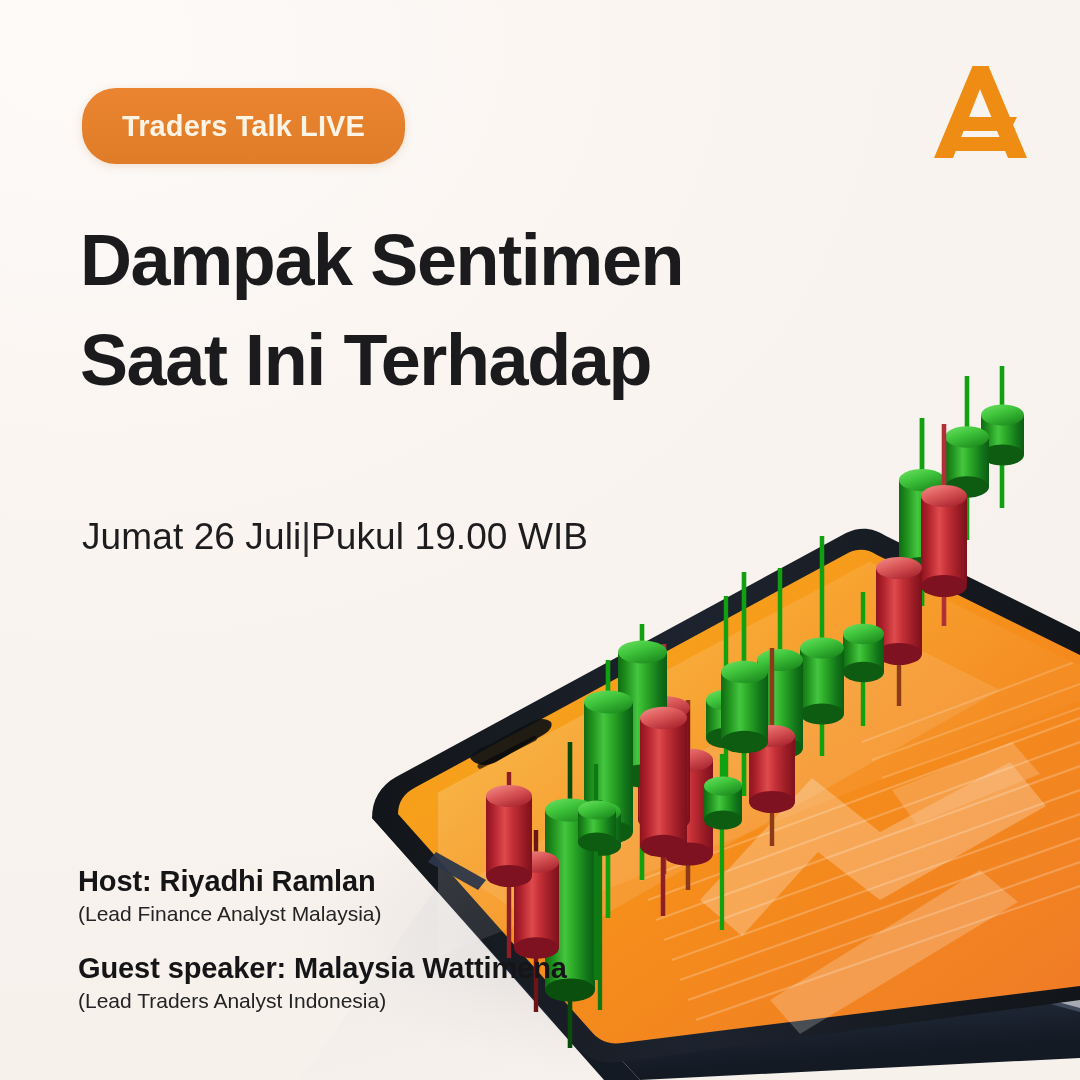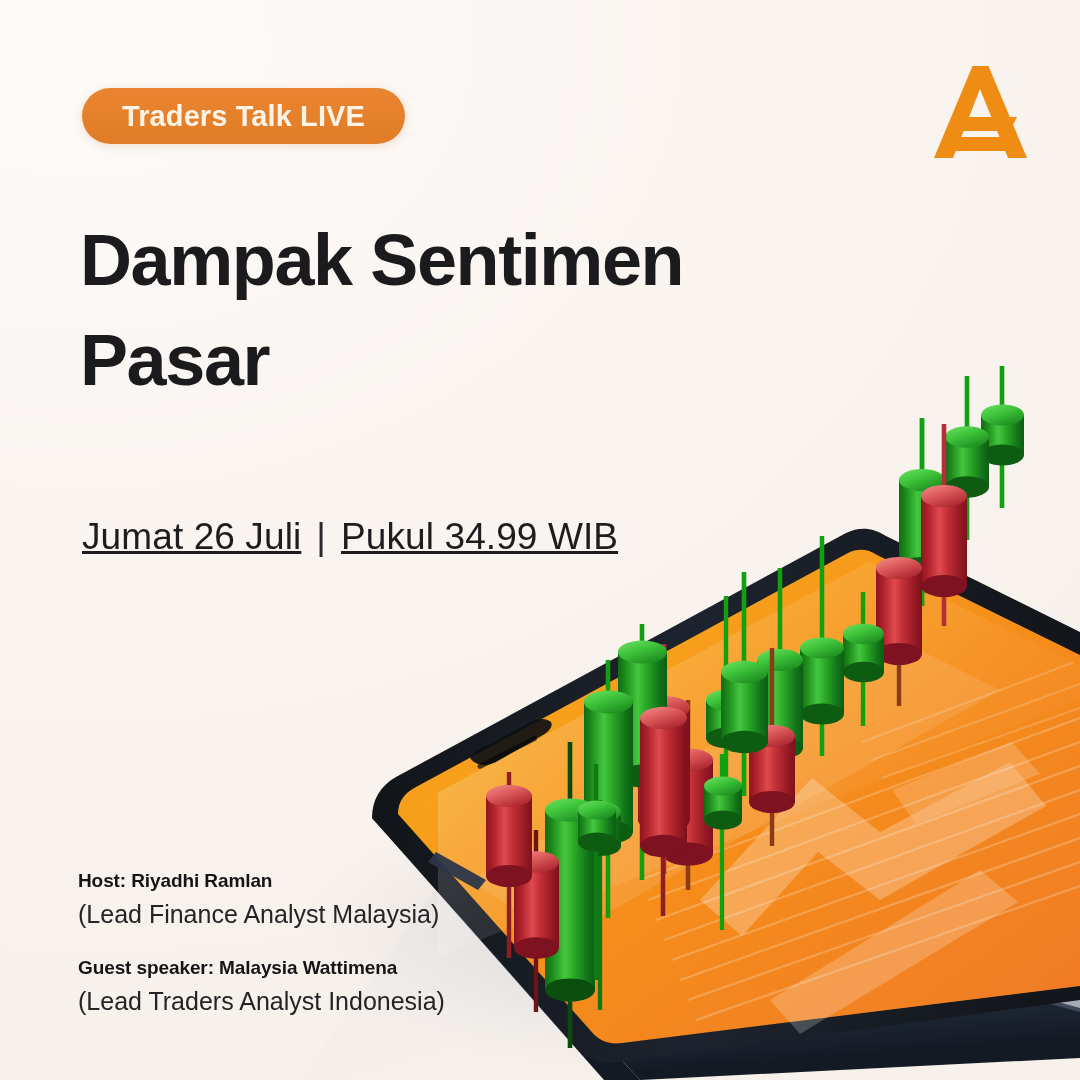--- a/index.html
+++ b/index.html
@@ -15,21 +15,21 @@
     position:absolute; inset:0;
     width:1080px; height:1080px;
     background:
       radial-gradient(120% 90% at 8% 4%, #fdfaf8 0%, #faf5f1 45%, #f7f1ec 100%);
     overflow:hidden;
   }
 
   
   #badge {
     position:absolute; left:82px; top:88px;
-    height:56px; padding:0 40px;
+    height:76px; padding:0 40px;
     display:flex; align-items:center; justify-content:center;
     border-radius:34px;
     background:linear-gradient(180deg,#ea8430 0%,#e07c27 100%);
     box-shadow:0 2px 10px rgba(190,110,40,.18);
   }
   #badge span {
     color:#fdf4e6; font-size:29px; font-weight:bold;
     letter-spacing:.1px; white-space:nowrap;
   }
 
@@ -44,33 +44,33 @@
     font-size:72px; font-weight:bold;
     line-height:100px; letter-spacing:-1.4px;
   }
   #headline .ln { display:block; white-space:nowrap; }
 
   
   #dateline {
     position:absolute; left:82px; top:516px;
     font-size:37px; color:#1d1d1f; font-weight:normal;
     letter-spacing:.1px; white-space:nowrap;
-    display:flex; align-items:center; gap:15px;text-decoration:underline;
+    display:flex; align-items:center; 
   }
   #dateline .sep { color:#2a2a2c; font-weight:300; }
 
   
   #credits { position:absolute; left:78px; top:866px; width:470px; z-index:40; }
   .credit-block { margin-bottom:24px; }
   .credit-name {
-    font-size:19px; font-weight:bold; color:#151517;
+    font-size:29px; font-weight:bold; color:#151517;
     letter-spacing:-.1px; white-space:nowrap; line-height:30px;
   }
   .credit-role {
-    font-size:25px; font-weight:normal; color:#242426;
+    font-size:21px; font-weight:normal; color:#242426;
     letter-spacing:0; white-space:nowrap; line-height:30px; margin-top:3px;
   }
 
   
   #illo { position:absolute; left:0; top:0; width:1080px; height:1080px; z-index:10; pointer-events:none; }
   #credits, #headline, #dateline, #badge, #logo { }
 </style>
 </head>
 <body>
 
@@ -380,27 +380,27 @@
       <path d="M44.5 4 h16 L99 96 H80 L52 27 Z"></path>
 
       <path d="M27 55 h62 l-7 14 H20 Z"></path>
 
       <path d="M22 75 h62 l-7 14 H15 Z"></path>
     </g>
   </svg>
 
   <h1 id="headline">
     <span class="ln">Dampak Sentimen</span>
-    <span class="ln">Pasar</span>
+    <span class="ln">Saat Ini Terhadap</span>
   </h1>
 
   <div id="dateline">
     <span>Jumat 26 Juli</span>
     <span class="sep">|</span>
-    <span>Pukul 34.99 WIB</span>
+    <span>Pukul 19.00 WIB</span>
   </div>
 
   <div id="credits">
     <div class="credit-block">
       <div class="credit-name">Host: Riyadhi Ramlan</div>
       <div class="credit-role">(Lead Finance Analyst Malaysia)</div>
     </div>
     <div class="credit-block">
       <div class="credit-name">Guest speaker: Malaysia Wattimena</div>
       <div class="credit-role">(Lead Traders Analyst Indonesia)</div>

